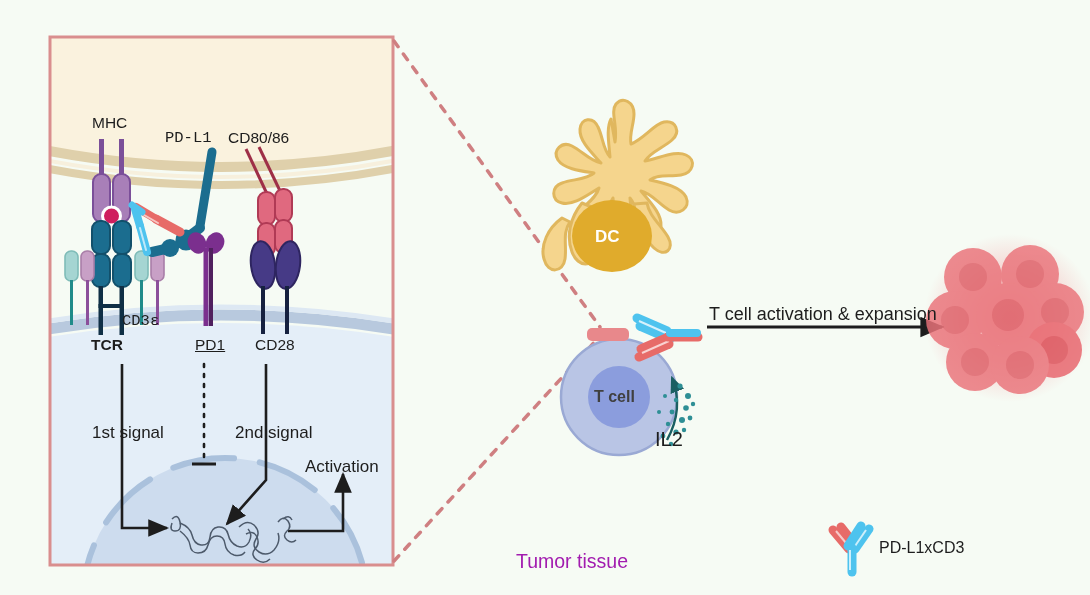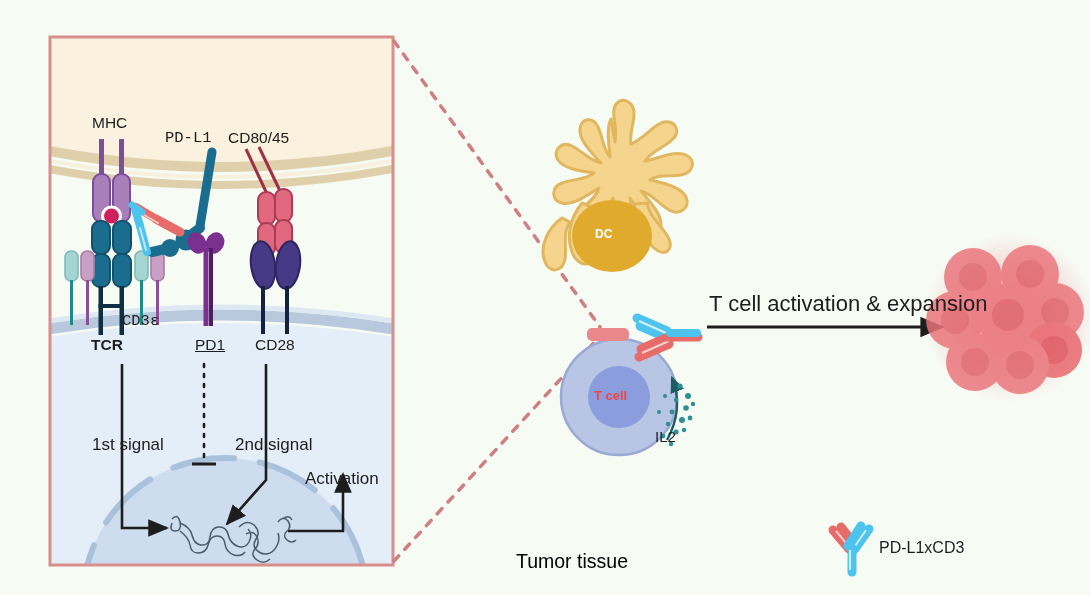--- a/index.html
+++ b/index.html
@@ -25,27 +25,27 @@
     height: 595px;
   }
   .lbl {
     position: absolute;
     font-family: "Liberation Sans", sans-serif;
     color: #1d1d1d;
     white-space: nowrap;
     line-height: 1;
   }
   .lbl-inset      { font-size: 15.5px; }
-  .lbl-signal     { font-size: 17px; margin-top: 12px; }
-  .lbl-arrow      { font-size: 22px; }
-  .lbl-tumortxt   { font-size: 19.5px; color: #000000; }
+  .lbl-signal     { font-size: 17px; }
+  .lbl-arrow      { font-size: 18px; margin-top: 12px; }
+  .lbl-tumortxt   { font-size: 19.5px; color: #a21caf; }
   .lbl-legend     { font-size: 16px; }
-  .lbl-cellname   { font-size: 12px; color: #ffffff; font-weight: bold; }
-  .lbl-tcellname  { font-size: 13px; color: #ef4444; font-weight: bold; }
-  .lbl-il2        { font-size: 15px; }
+  .lbl-cellname   { font-size: 17px; color: #ffffff; font-weight: bold; }
+  .lbl-tcellname  { font-size: 16px; color: #404040; font-weight: bold; }
+  .lbl-il2        { font-size: 20px; }
 </style>
 </head>
 <body>
 
 <div id="canvas">
 
   <svg class="layer" viewBox="0 0 1090 595">
     <defs>
       <clipPath id="insetClip">
         <rect x="50" y="37" width="343" height="528"></rect>
@@ -308,21 +308,21 @@
       <path d="M 866 530 L 853 549" stroke="#cdeffb" stroke-width="2"></path>
       <path d="M 852 548 L 852 572" stroke="#4ec3ee" stroke-width="9" stroke-linecap="round"></path>
       <path d="M 850 550 L 850 570" stroke="#cdeffb" stroke-width="2"></path>
     </g>
   </svg>
 
   <div class="lbl lbl-inset" style="left:92px; top:115px;">MHC</div>
 
   <div class="lbl lbl-inset" style="left:165px; top:131px;font-family:Liberation Mono, monospace;">PD-L1</div>
 
-  <div class="lbl lbl-inset" style="left:228px; top:130px;">CD80/45</div>
+  <div class="lbl lbl-inset" style="left:228px; top:130px;">CD80/86</div>
 
   <div class="lbl lbl-inset" style="left:122px; top:314px;font-family:Liberation Mono, monospace;">CD3ε</div>
 
   <div class="lbl lbl-inset" style="left:91px; top:337px;font-weight:bold;">TCR</div>
 
   <div class="lbl lbl-inset" style="left:195px; top:337px;text-decoration:underline;">PD1</div>
 
   <div class="lbl lbl-inset" style="left:255px; top:337px;">CD28</div>
 
   <div class="lbl lbl-signal" style="left:92px; top:424px;">1st signal</div>

